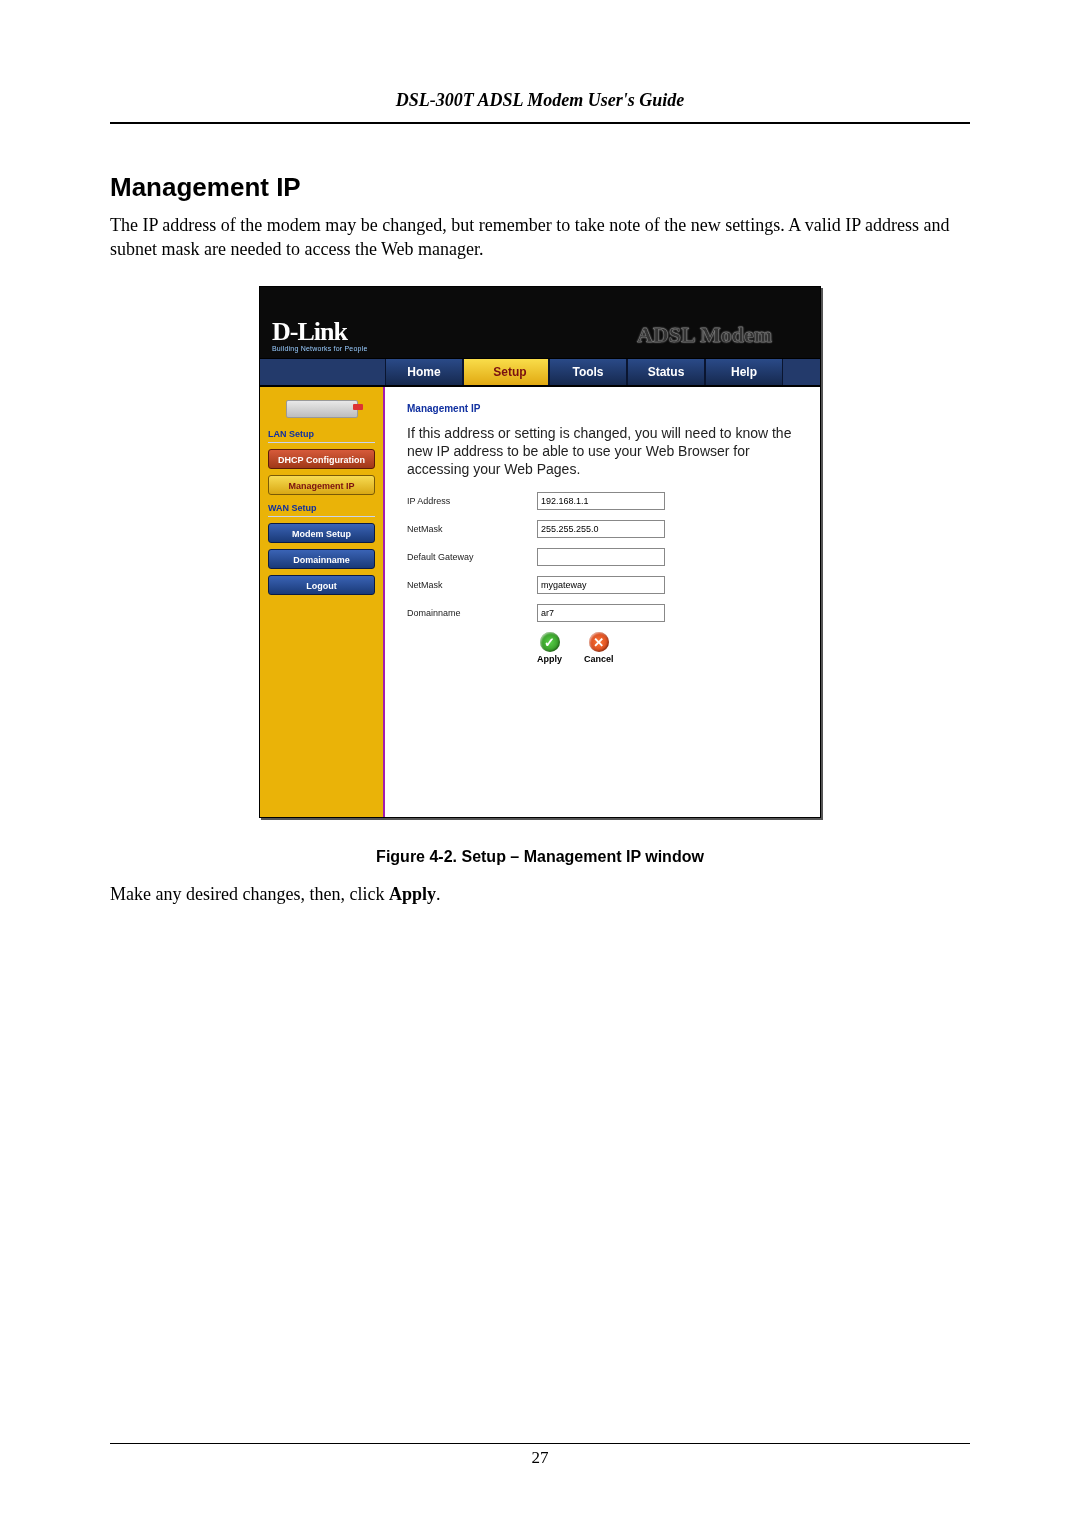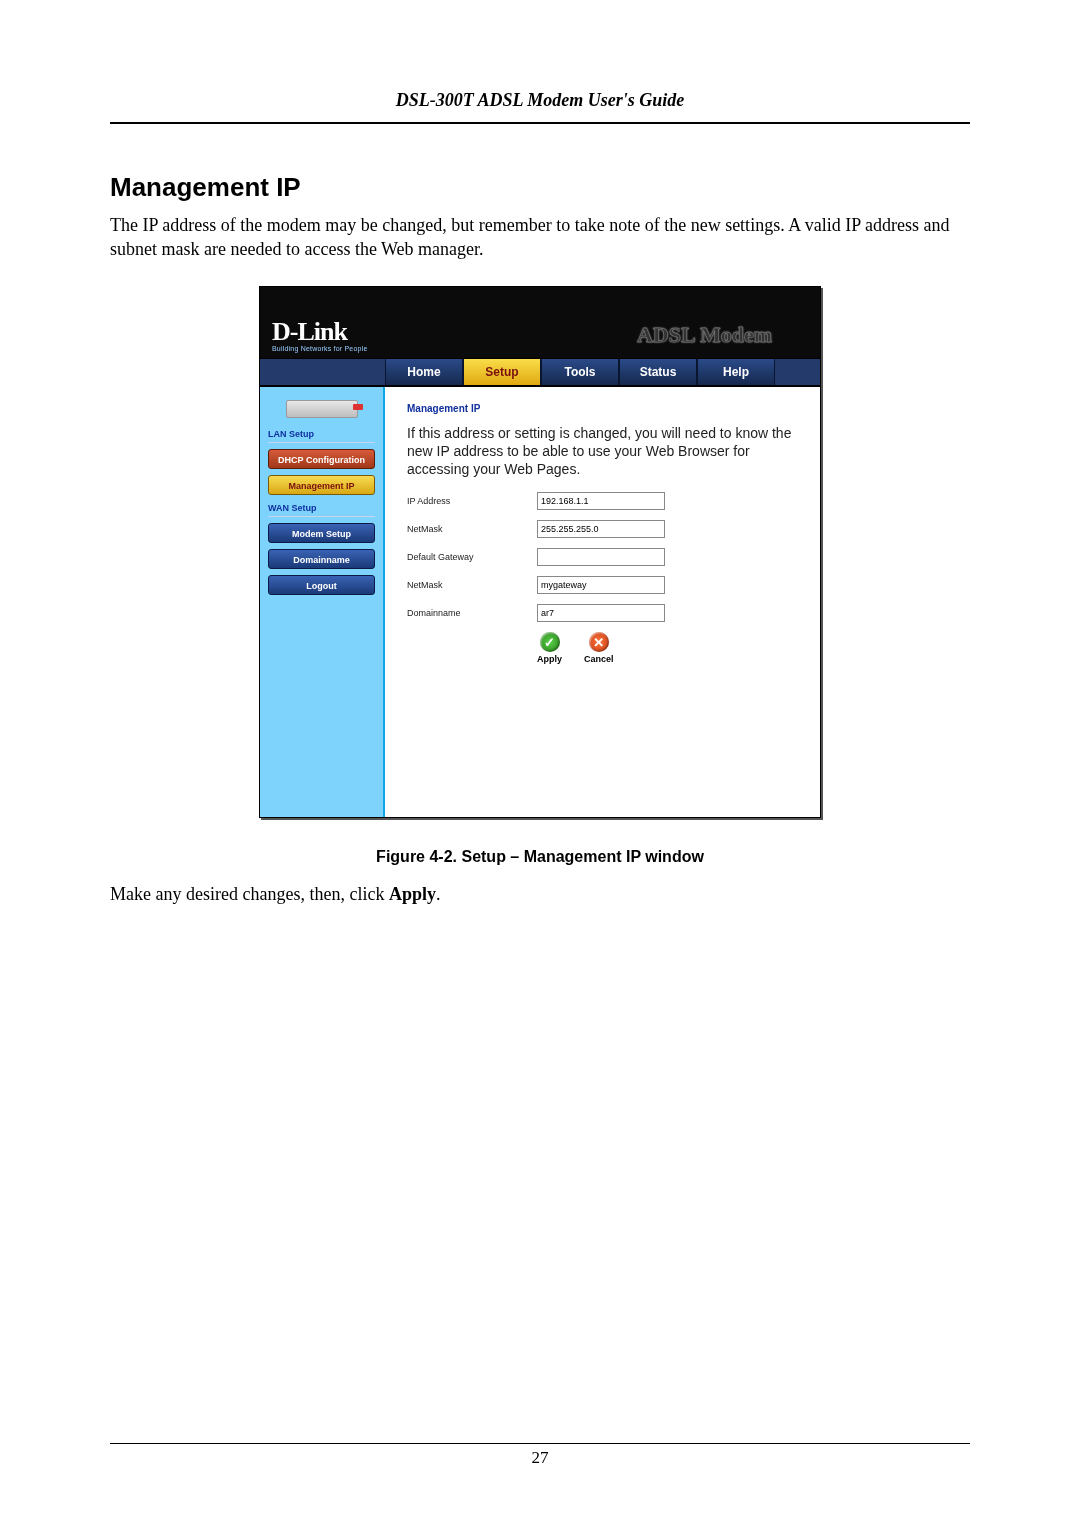--- a/index.html
+++ b/index.html
@@ -105,30 +105,31 @@
     font-size: 12px;
     color: #fff;
     background: linear-gradient(#2a4a88, #16294f);
     border-left: 1px solid #0a1530;
     border-right: 1px solid #0a1530;
     font-family: Verdana, Arial, sans-serif;
   }
   .tab.active {
     background: linear-gradient(#f9dd4a, #e1a912);
     color: #7a1010;
+    padding-left: 8px;
   }
   
   .lower {
     display: flex;
     height: 437px;
   }
   .sidebar {
     width: 125px;
-    background: #7dd3fc;
-    border-right: 2px solid #0ea5e9;
+    background: #eab308;
+    border-right: 2px solid #a21caf;
     padding: 6px 8px;
     box-sizing: border-box;
   }
   .device-pic {
     height: 24px;
     margin: 4px auto 8px auto;
     display: flex;
     align-items: center;
     justify-content: center;
   }

